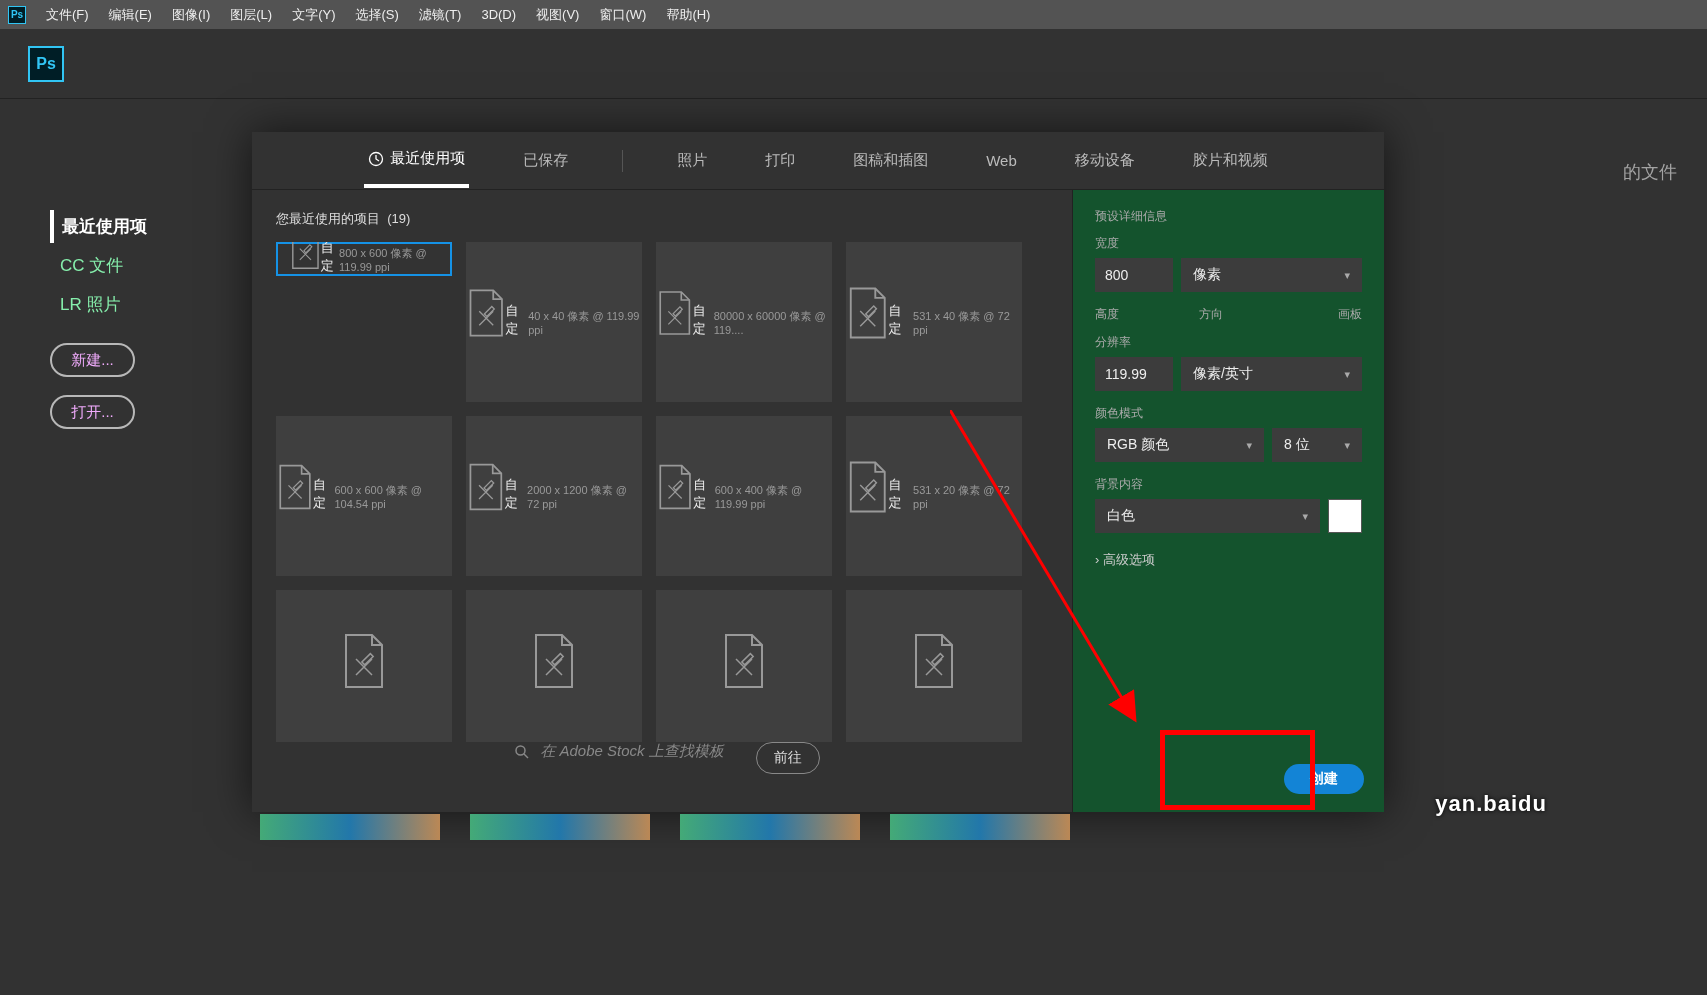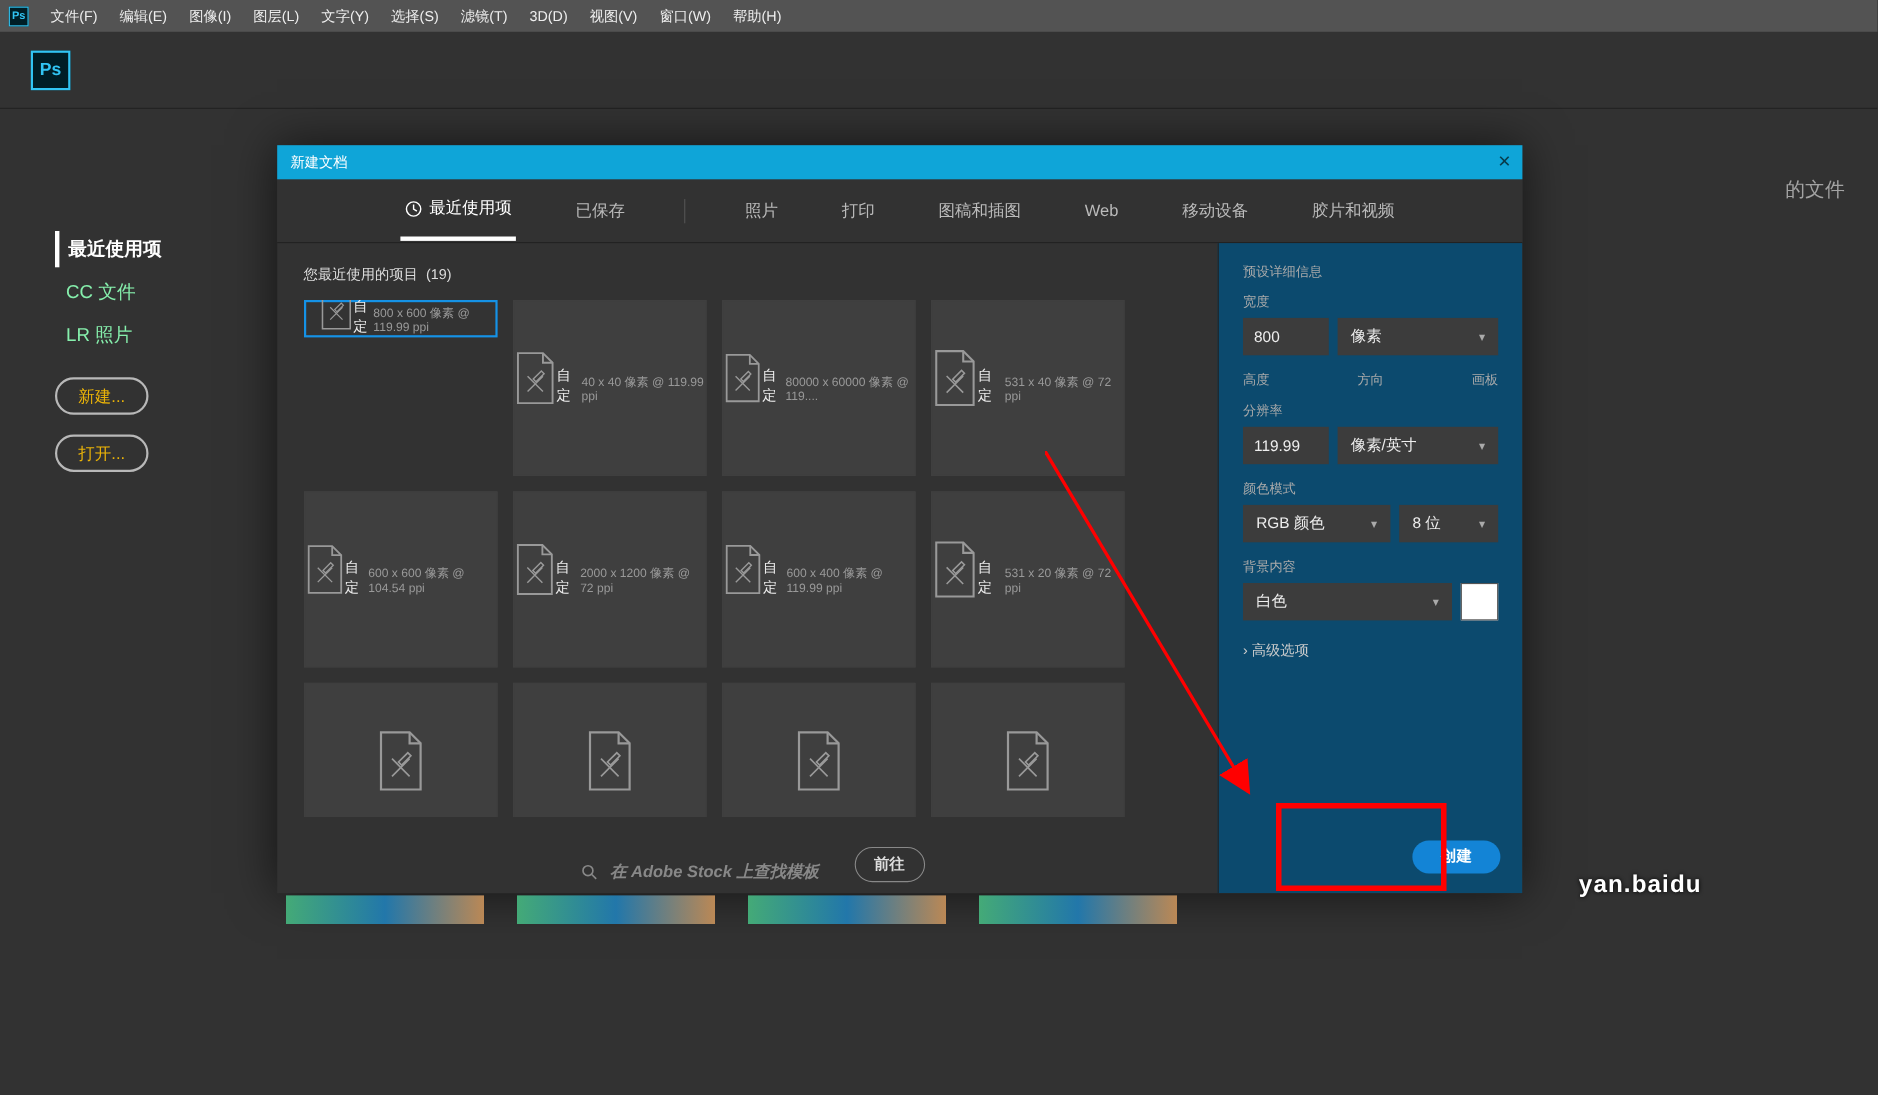--- a/index.html
+++ b/index.html
@@ -11,21 +11,21 @@
 .menubar .mi { margin-right:20px; cursor:default; }
 
 
 .logobar { height:70px; background:#323232; display:flex; align-items:center; padding-left:28px; border-bottom:1px solid #222; }
 .logobar .ps-box { width:36px; height:36px; background:#001e26; border:2px solid #31c5f4; color:#31c5f4; font-size:16px; font-weight:bold; display:flex; align-items:center; justify-content:center; }
 
 
 .leftnav { position:absolute; left:50px; top:210px; width:160px; }
 .leftnav .item { font-size:17px; padding:5px 10px; margin-bottom:6px; color:#86efac; }
 .leftnav .item.active { border-left:4px solid #fff; font-weight:bold; color:#fff; padding-left:8px; }
-.leftnav .btn { margin-top:22px; width:85px; height:34px; border:2px solid #b8b8b8; border-radius:17px; background:transparent; color:#eab308; font-size:15px; display:flex; align-items:center; justify-content:center; cursor:pointer; }
+.leftnav .btn { margin-top:22px; width:85px; height:34px; border:2px solid #b8b8b8; border-radius:17px; background:transparent; color:#f0abfc; font-size:15px; display:flex; align-items:center; justify-content:center; cursor:pointer; }
 .leftnav .btn + .btn { margin-top:18px; }
 
 
 .dialog { position:absolute; left:252px; top:132px; width:1132px; height:680px; background:#323232; box-shadow:0 0 40px rgba(0,0,0,.6); display:flex; flex-direction:column; }
 .dialog .titlebar { height:31px; background:#0fa5d8; color:#fff; display:flex; align-items:center; padding:0 12px; font-size:13px; position:relative; }
 .dialog .titlebar .close { position:absolute; right:10px; top:6px; font-size:15px; cursor:pointer; color:#083b4a; }
 
 .tabs { height:58px; background:#323232; display:flex; align-items:center; justify-content:center; gap:50px; font-size:15px; color:#bbb; border-bottom:1px solid #222; }
 .tabs .tab { display:flex; align-items:center; gap:6px; padding:0 4px 16px; position:relative; top:8px; cursor:pointer; }
 .tabs .tab.active { color:#fff; border-bottom:4px solid #fff; font-weight:500; }
@@ -40,26 +40,26 @@
 .card .doc-icon { width:44px; height:56px; margin-bottom:18px; position:relative; }
 .card .doc-icon svg { width:100%; height:100%; }
 .card .name { font-size:13px; color:#eee; margin-bottom:4px; }
 .card .meta { font-size:11px; color:#999; }
 
 
 .grid::-webkit-scrollbar { width:10px; }
 .grid::-webkit-scrollbar-track { background:#2a2a2a; }
 .grid::-webkit-scrollbar-thumb { background:#555; border-radius:5px; }
 
-.stockbar { height:60px; display:flex; align-items:flex-end; justify-content:center; gap:32px;font-weight:bold; }
+.stockbar { height:60px; display:flex; align-items:flex-start; justify-content:center; gap:32px; }
 .stockbar .search { display:flex; align-items:center; gap:10px; color:#888; font-style:italic; font-size:15px; }
 .stockbar .go { width:64px; height:32px; border:1px solid #888; border-radius:16px; background:transparent; color:#ddd; font-size:14px; display:flex; align-items:center; justify-content:center; cursor:pointer; }
 
 
-.details { width:277px; background:#0c4a6e; border-left:1px solid #222; padding:18px 22px; font-size:13px; color:#ccc; display:flex; flex-direction:column; position:relative; }
+.details { width:312px; background:#14532d; border-left:1px solid #222; padding:18px 22px; font-size:13px; color:#ccc; display:flex; flex-direction:column; position:relative; }
 .details .dh { font-size:12px; color:#aaa; margin-bottom:10px; }
 .details .titlerow { display:flex; align-items:center; justify-content:space-between; margin-bottom:16px; }
 .details .titlerow .t { font-size:19px; color:#fff; }
 .details .lbl { font-size:12px; color:#aaa; margin-bottom:6px; }
 .row { display:flex; gap:8px; margin-bottom:14px;justify-content:space-between; }
 .inp { background:#3c3c3c; border:none; height:34px; padding:0 10px; color:#eee; font-size:14px; }
 .sel { background:#3c3c3c; height:34px; display:flex; align-items:center; justify-content:space-between; padding:0 12px; color:#eee; font-size:14px; cursor:pointer; }
 .sel .chev { color:#aaa; font-size:11px; }
 .orient { width:32px; height:32px; background:#3c3c3c; display:flex; align-items:center; justify-content:center; cursor:pointer; border:1px solid transparent; }
 .orient.active { border:2px solid #1592e6; }
@@ -106,24 +106,20 @@
 
 <div class="leftnav">
   <div class="item active">最近使用项</div>
   <div class="item">CC 文件</div>
   <div class="item">LR 照片</div>
   <div class="btn">新建...</div>
   <div class="btn">打开...</div>
 </div>
 
 <div class="dialog">
-  <div class="titlebar">
-    <span>新建文档</span>
-    <span class="close">✕</span>
-  </div>
 
   <div class="tabs">
     <div class="tab active">
       <svg width="16" height="16" viewBox="0 0 16 16">
           <circle cx="8" cy="8" r="6.5" fill="none" stroke="#fff" stroke-width="1.3"></circle>
           <path d="M8 4v4l3 2" stroke="#fff" stroke-width="1.3" fill="none"></path>
         </svg>
       <span>最近使用项</span>
     </div>
     <div class="tab">已保存</div>

